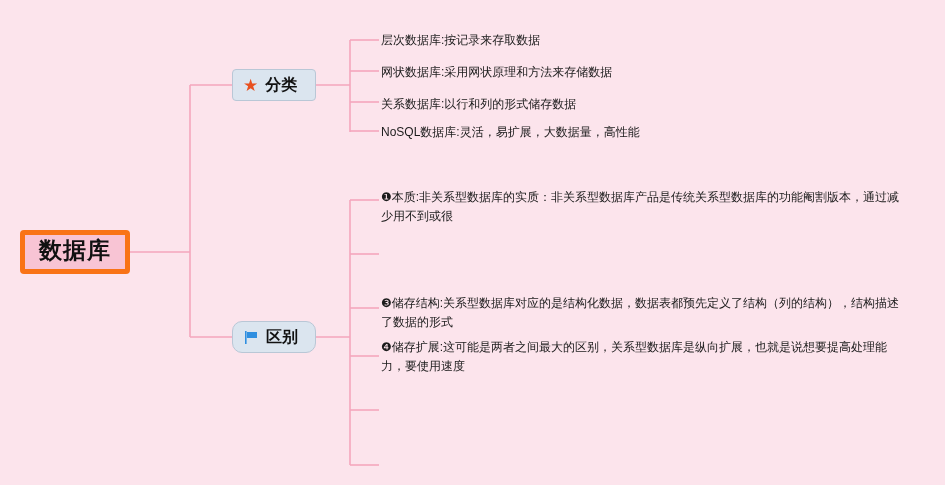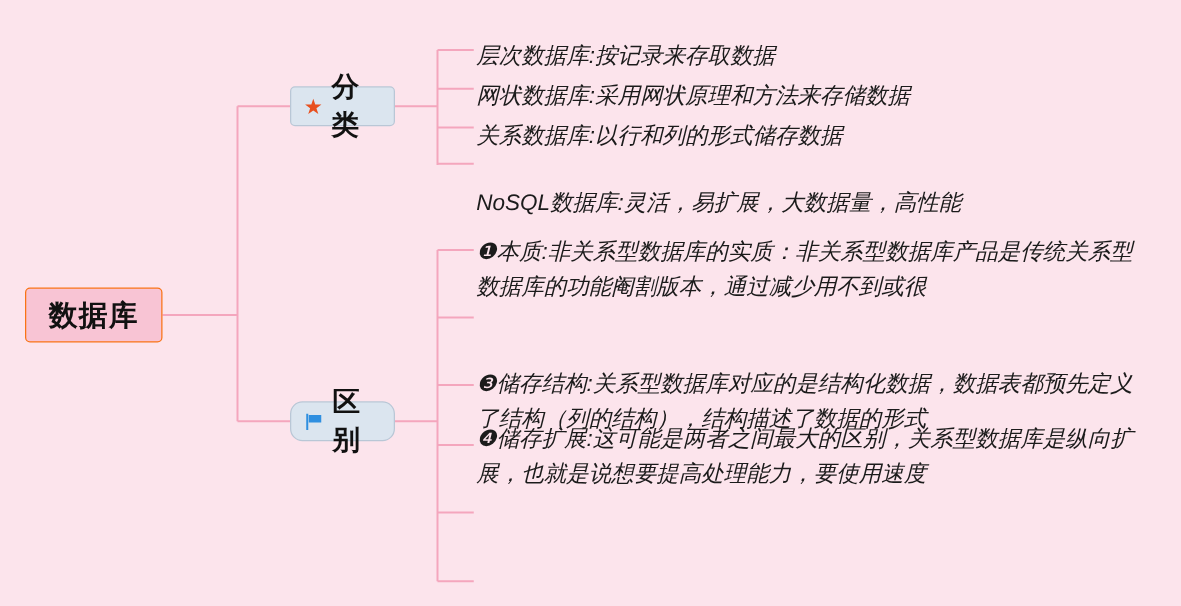--- a/index.html
+++ b/index.html
@@ -28,24 +28,24 @@
   }
 
   
   .root-node {
     position: absolute;
     left: 20px;
     top: 230px;
     width: 110px;
     height: 44px;
     background: #f8c4d4;
-    border: 1px solid #f97316;
+    border: 5px solid #f97316;
     border-radius: 4px;
     display: flex;
-    align-items: center;
+    align-items: flex-start;
     justify-content: center;
     box-sizing: border-box;
   }
   .root-node .label {
     font-size: 23px;
     font-weight: bold;
     color: #111;
     letter-spacing: 1px;
   }
 
@@ -55,21 +55,21 @@
     background: #dbe5ef;
     border: 1px solid #b9c7d6;
     border-radius: 4px;
     display: flex;
     align-items: center;
     padding: 0 10px;
     box-sizing: border-box;
     height: 32px;
   }
   .branch-node .label {
-    font-size: 22px;
+    font-size: 16px;
     font-weight: bold;
     color: #111;
     margin-left: 7px;
   }
   #branch-classification {
     left: 232px;
     top: 69px;
     width: 84px;
   }
   #branch-difference {
@@ -88,37 +88,36 @@
     display: inline-block;
     width: 16px;
     height: 16px;
     position: relative;
   }
   .icon-flag svg { display: block; }
 
   
   .leaf {
     position: absolute;
-    font-size: 18px;
+    font-size: 12px;
     color: #1b1b1b;
     line-height: 1.55;
     box-sizing: border-box;
-    font-style: italic;
   }
   .leaf-one {
     white-space: nowrap;
   }
   .leaf-multi {
     width: 530px;
   }
 
   .cat-1 { left: 381px; top: 31px; }
   .cat-2 { left: 381px; top: 63px; }
   .cat-3 { left: 381px; top: 95px; }
-  .cat-4 { left: 381px; top: 123px; margin-top: 26px; }
+  .cat-4 { left: 381px; top: 123px; }
 
   .diff-1 { left: 381px; top: 188px; }
   .diff-2 { left: 381px; top: 240px; }
   .diff-3 { left: 381px; top: 294px; }
   .diff-4 { left: 381px; top: 338px; }
 </style>
 </head>
 <body>
 
 <div id="canvas">

